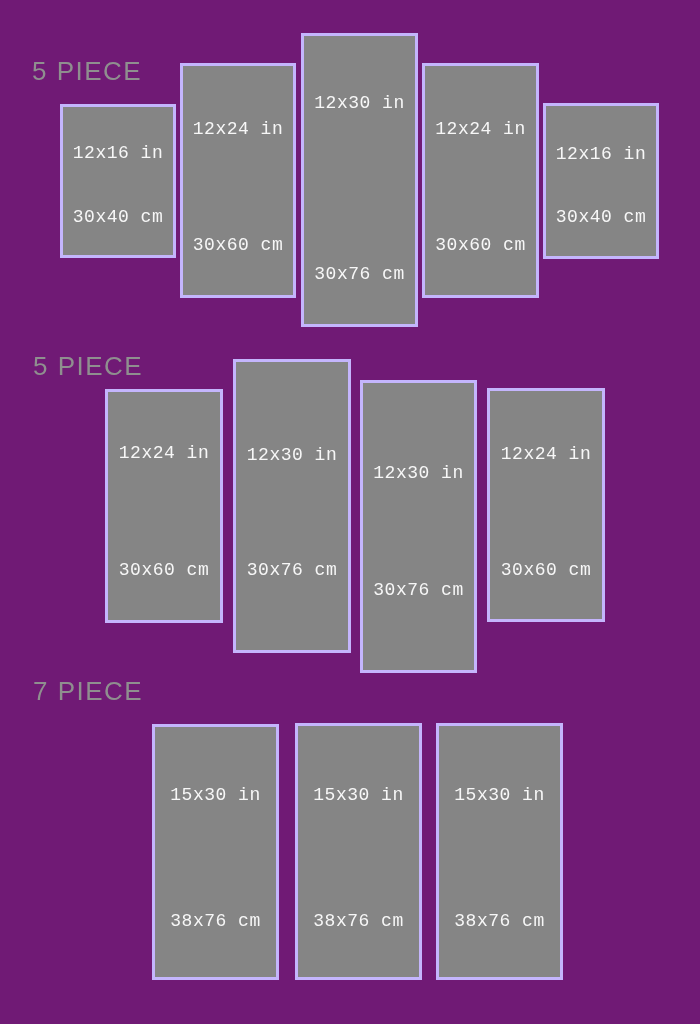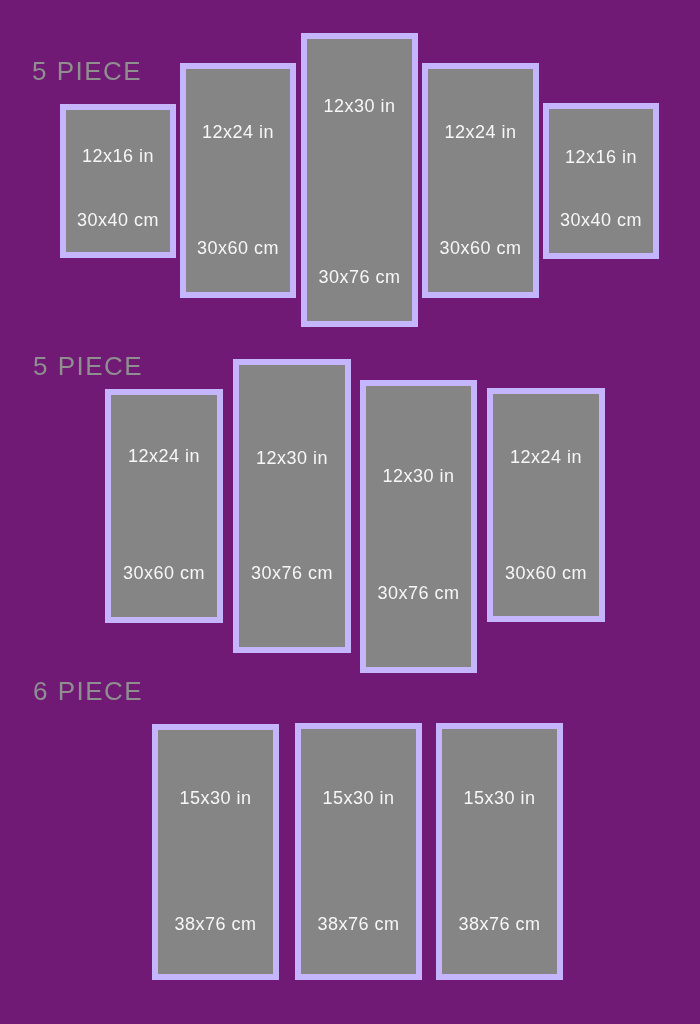--- a/index.html
+++ b/index.html
@@ -20,22 +20,23 @@
     position: absolute;
     font-size: 26px;
     line-height: 26px;
     color: #8f8f8f;
     letter-spacing: 1.5px;
     font-weight: 400;
   }
   .panel {
     position: absolute;
     background: #858585;
-    border: 6px solid #c4b5fd;
+    border: 3px solid #c4b5fd;
     box-sizing: border-box;
+    font-family: Liberation Mono, monospace;
   }
   .panel .size-label {
     position: absolute;
     left: 0;
     right: 0;
     text-align: center;
     color: #f7f7f7;
     font-size: 18px;
     line-height: 20px;
     letter-spacing: 0.5px;
@@ -116,21 +117,21 @@
   </div>
   <div class="panel" id="p4-3">
     <span class="size-label in">12x30 in</span>
     <span class="size-label cm">30x76 cm</span>
   </div>
   <div class="panel" id="p4-4">
     <span class="size-label in">12x24 in</span>
     <span class="size-label cm">30x60 cm</span>
   </div>
 
-  <div class="section-title" id="label-3piece">6 PIECE</div>
+  <div class="section-title" id="label-3piece">7 PIECE</div>
 
   <div class="panel" id="p3-1">
     <span class="size-label in">15x30 in</span>
     <span class="size-label cm">38x76 cm</span>
   </div>
   <div class="panel" id="p3-2">
     <span class="size-label in">15x30 in</span>
     <span class="size-label cm">38x76 cm</span>
   </div>
   <div class="panel" id="p3-3">

